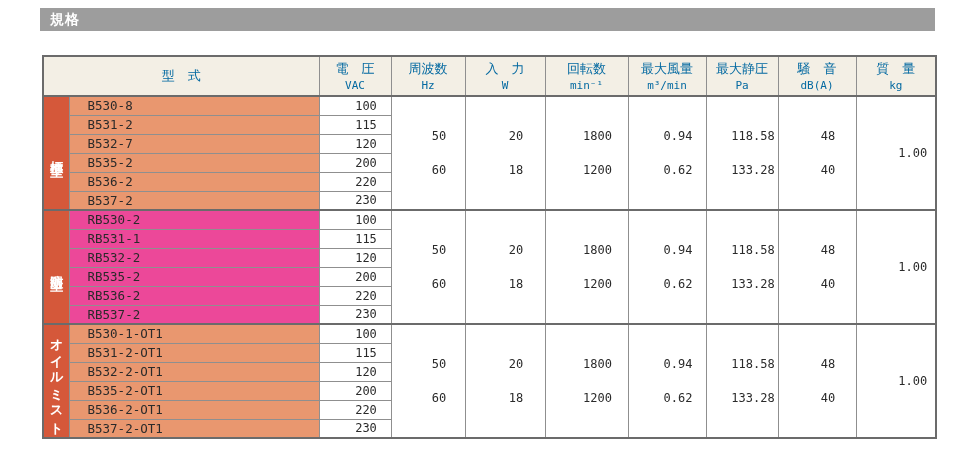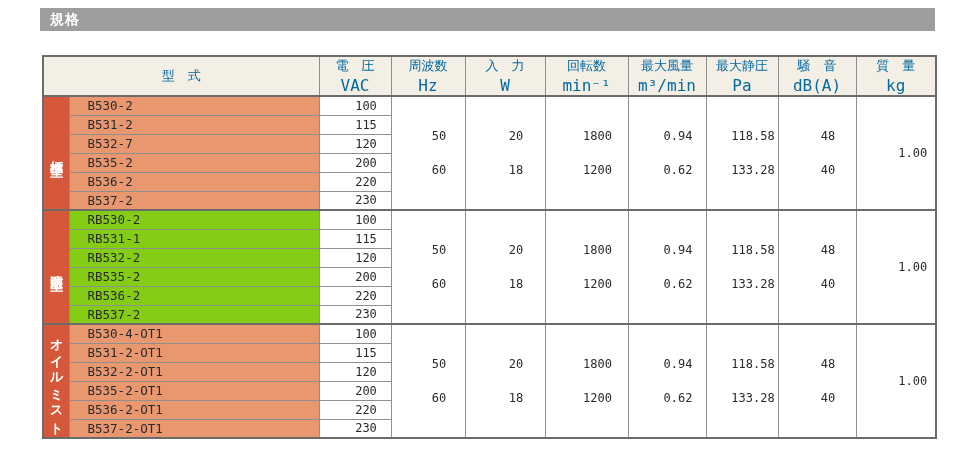--- a/index.html
+++ b/index.html
@@ -16,32 +16,32 @@
     position: absolute; left: 42px; top: 55px;
     border-collapse: collapse; table-layout: fixed; width: 893px;
     border: 2px solid #6b6b6b;
     font-size: 12px;
   }
   table.spec th, table.spec td { border: 1px solid #8f8f8f; }
   thead th {
     background: #f3efe5; height: 40px; font-weight: normal;
     text-align: center; vertical-align: middle; color:#0369a1; font-size: 13px;
   }
-  thead .unit { display:block; font-size: 16px; margin-top: 1px; }
+  thead .unit { display:block; font-size: 11px; margin-top: 1px; }
   tbody.grp { border-top: 2px solid #6b6b6b; }
   td { height: 19px; padding-left: 22px; }
   td.group-label {
     background: #d5583a; color: #ffffff; font-weight: bold;
     writing-mode: vertical-rl; text-orientation: upright;
     text-align: center; vertical-align: middle; font-size: 13px;
     letter-spacing: 2px; padding: 2px 0;
   }
   td.model { text-align: left; padding-left: 18px; font-size: 12.5px; }
   tbody.shade-dark td.model  { background: #e9976f; }
-  tbody.shade-light td.model { background: #84cc16; }
+  tbody.shade-light td.model { background: #ec4899; }
   td.voltage { text-align: center; background: #ffffff; }
   td.merged { text-align: center; vertical-align: middle; background: #ffffff; }
   .dual { display: flex; flex-direction: column; justify-content: center; gap: 20px; }
   .single { display: block; text-align: center; margin-left: 12px; }
 </style>
 </head>
 <body>
 
 <div class="page">
 
@@ -71,21 +71,21 @@
         <th><span>最大風量</span><span class="unit">m³/min</span></th>
         <th><span>最大静圧</span><span class="unit">Pa</span></th>
         <th><span>騒　音</span><span class="unit">dB(A)</span></th>
         <th><span>質　量</span><span class="unit">kg</span></th>
       </tr>
     </thead>
 
     <tbody class="grp shade-dark">
       <tr>
         <td class="group-label" rowspan="6">標準型</td>
-        <td class="model">B530-2</td>
+        <td class="model">B530-8</td>
         <td class="voltage">100</td>
         <td class="merged" rowspan="6">
             <div class="dual">
               <span>50</span>
               <span>60</span>
             </div>
           </td>
         <td class="merged" rowspan="6">
             <div class="dual">
               <span>20</span>
@@ -205,21 +205,21 @@
         </tr>
       <tr>
           <td class="model">RB537-2</td>
           <td class="voltage">230</td>
         </tr>
     </tbody>
 
     <tbody class="grp shade-dark">
       <tr>
         <td class="group-label" rowspan="6">オイルミスト型</td>
-        <td class="model">B530-4-OT1</td>
+        <td class="model">B530-1-OT1</td>
         <td class="voltage">100</td>
         <td class="merged" rowspan="6">
             <div class="dual">
               <span>50</span>
               <span>60</span>
             </div>
           </td>
         <td class="merged" rowspan="6">
             <div class="dual">
               <span>20</span>

